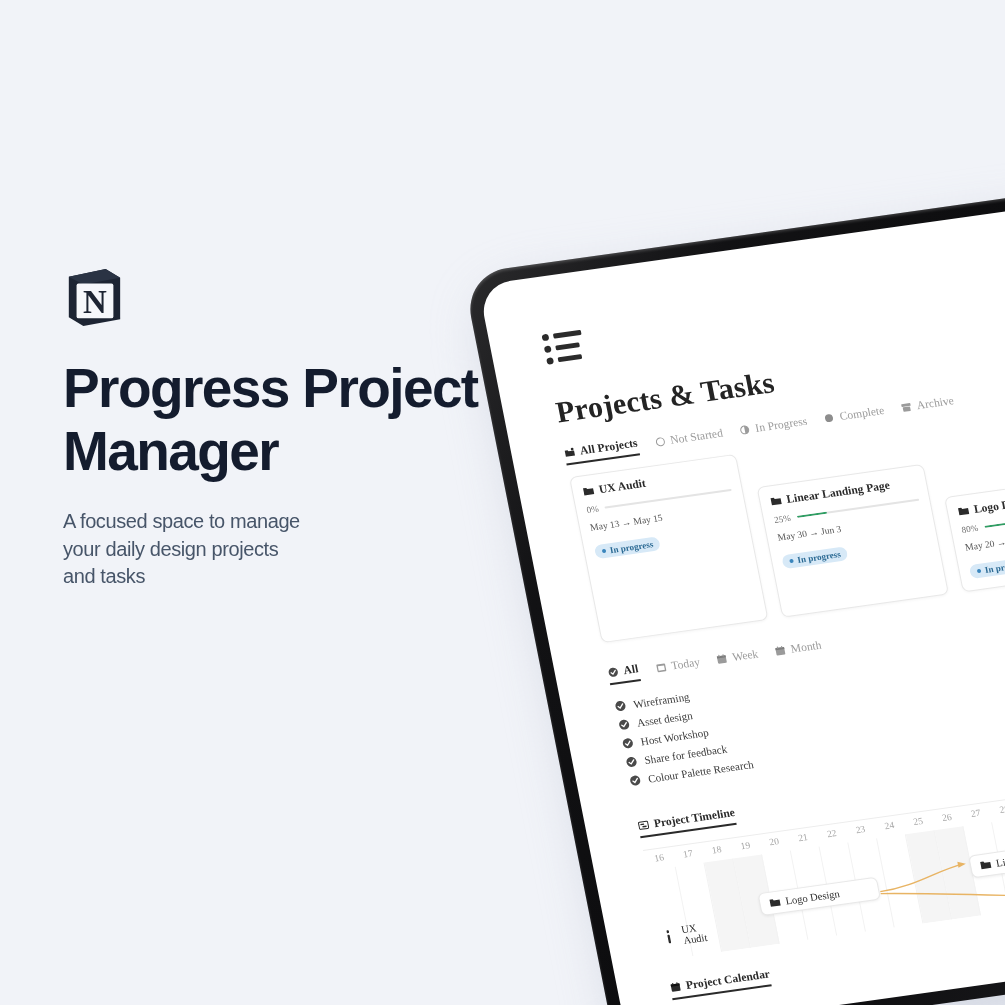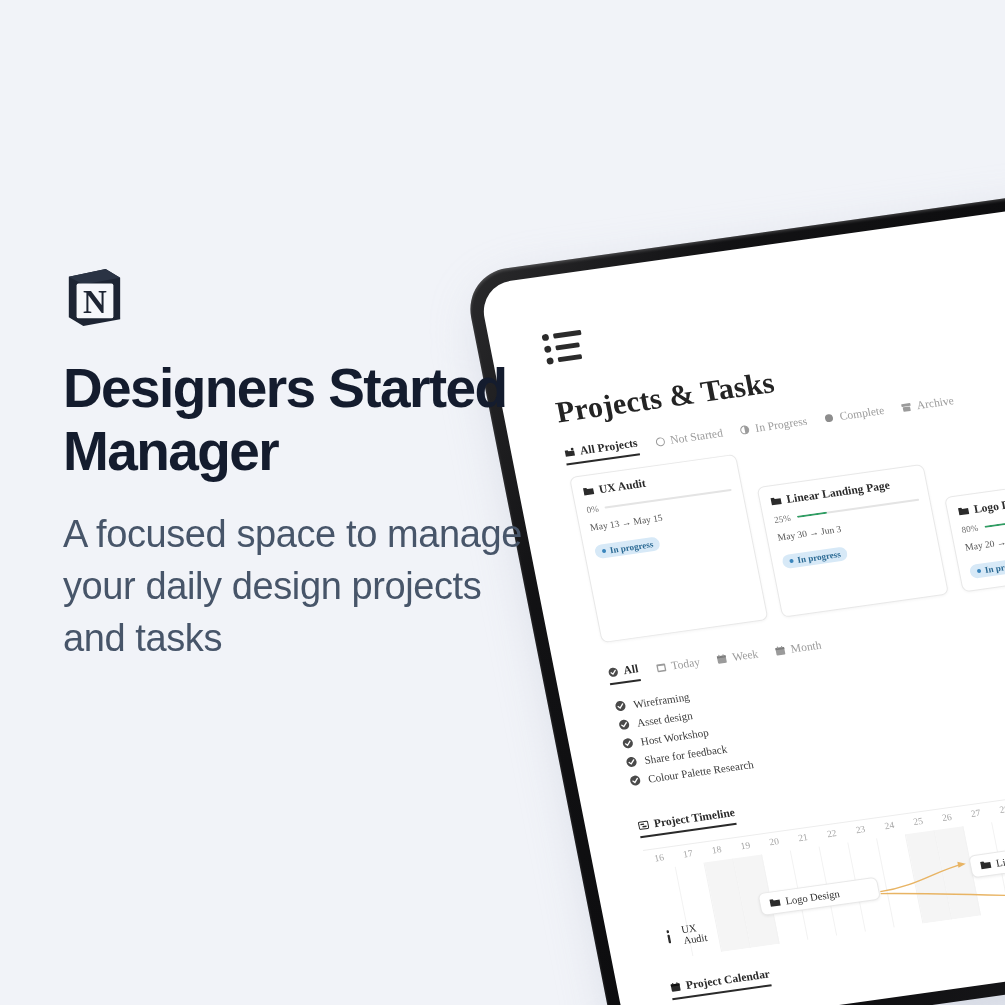--- a/index.html
+++ b/index.html
@@ -14,21 +14,21 @@
   #left-panel {
     position:absolute; left:63px; top:265px; width:500px; z-index:5;
   }
   #notion-logo { width:62px; height:64px; display:block; margin-bottom:28px; }
   #headline {
     font-size:55px; line-height:1.14; font-weight:bold;
     color:#141c2e; letter-spacing:-1.6px; white-space:pre-line;
     margin-bottom:26px;
   }
   #subheadline {
-    font-size:38px; line-height:1.37; color:#475569;
+    font-size:20px; line-height:1.37; color:#475569;
     letter-spacing:-0.4px; white-space:pre-line;
   }
 
   
   #tablet-wrap {
     position:absolute; left:510px; top:205px; width:640px; height:860px;
     transform: rotate(-11.2deg) skewY(3.2deg);
     transform-origin: 20% 50%;
   }
   #tablet-shadow {
@@ -176,21 +176,21 @@
 
 <div id="left-panel">
 
   <svg id="notion-logo" viewBox="0 0 64 66">
     <path d="M6 12 L44 4 L59 13 L59 56 L21 63 L6 54 Z" fill="#1d2433"></path>
     <path d="M6 12 L44 4 L59 13 L21 20 Z" fill="#2a3344"></path>
     <rect x="14" y="19" width="38" height="36" rx="2" fill="#f6f7fb"></rect>
     <text x="33" y="49" font-family="Liberation Serif, serif" font-size="34" font-weight="bold" fill="#1d2433" text-anchor="middle">N</text>
   </svg>
 
-  <h1 id="headline">Designers Started
+  <h1 id="headline">Progress Project
 Manager</h1>
   <p id="subheadline">A focused space to manage
 your daily design projects
 and tasks</p>
 </div>
 
 <div id="tablet-wrap">
   <div id="tablet-shadow"></div>
 
   <div id="tablet-frame">

